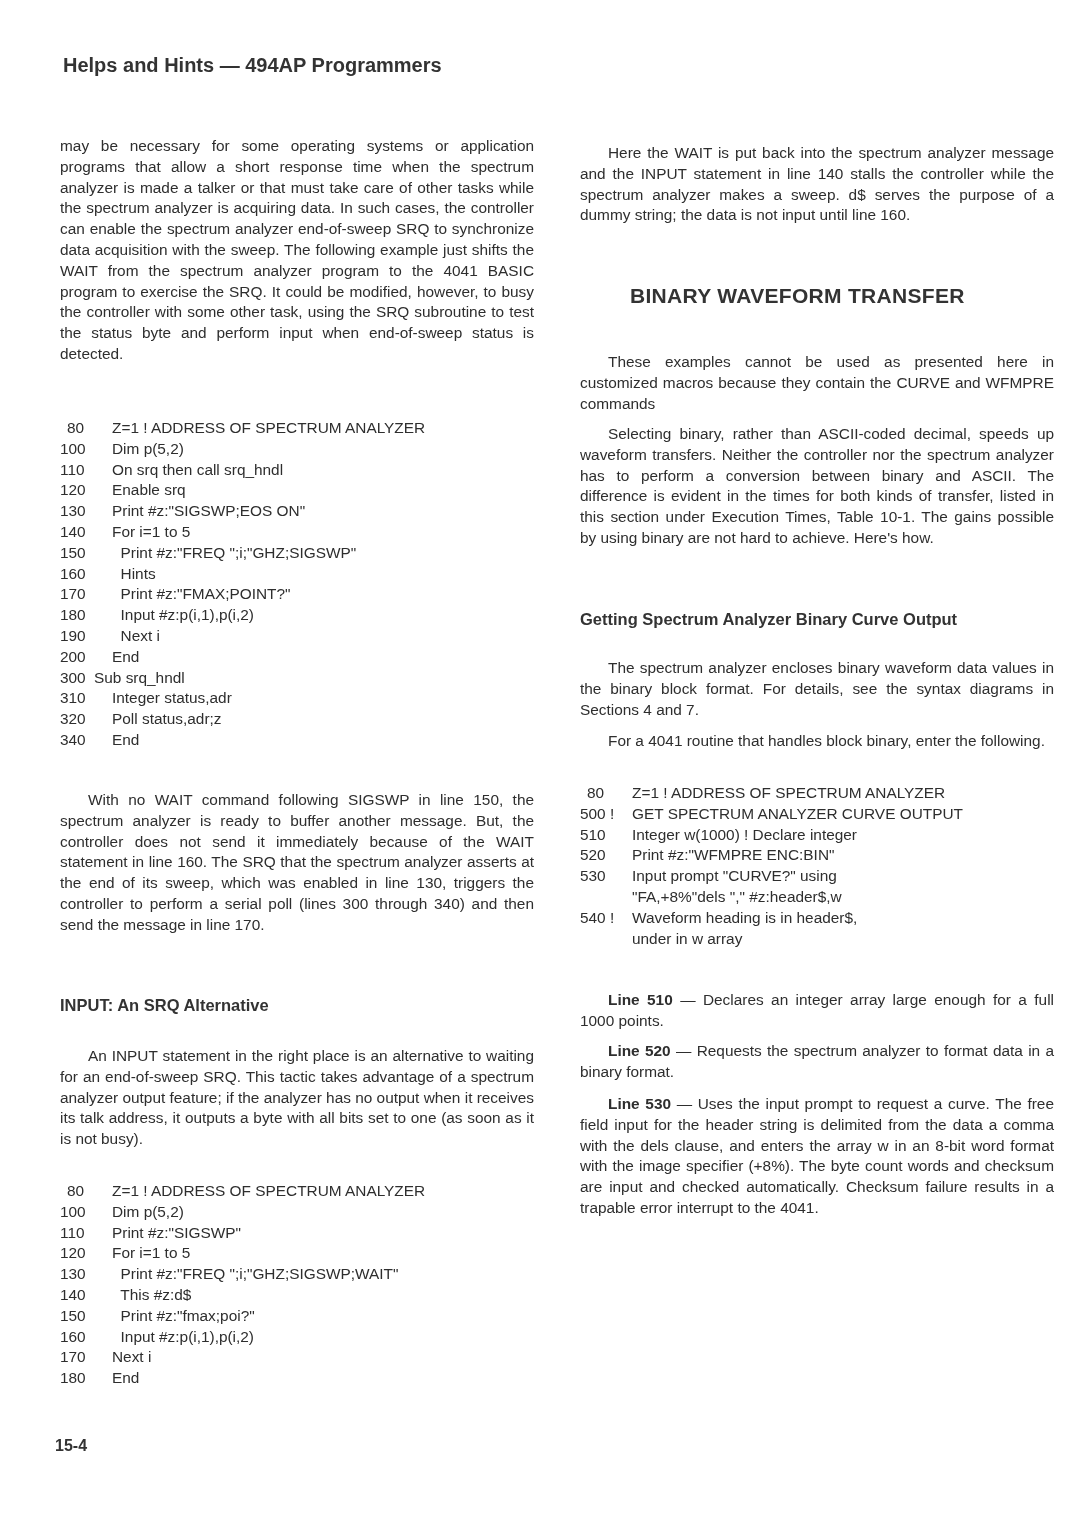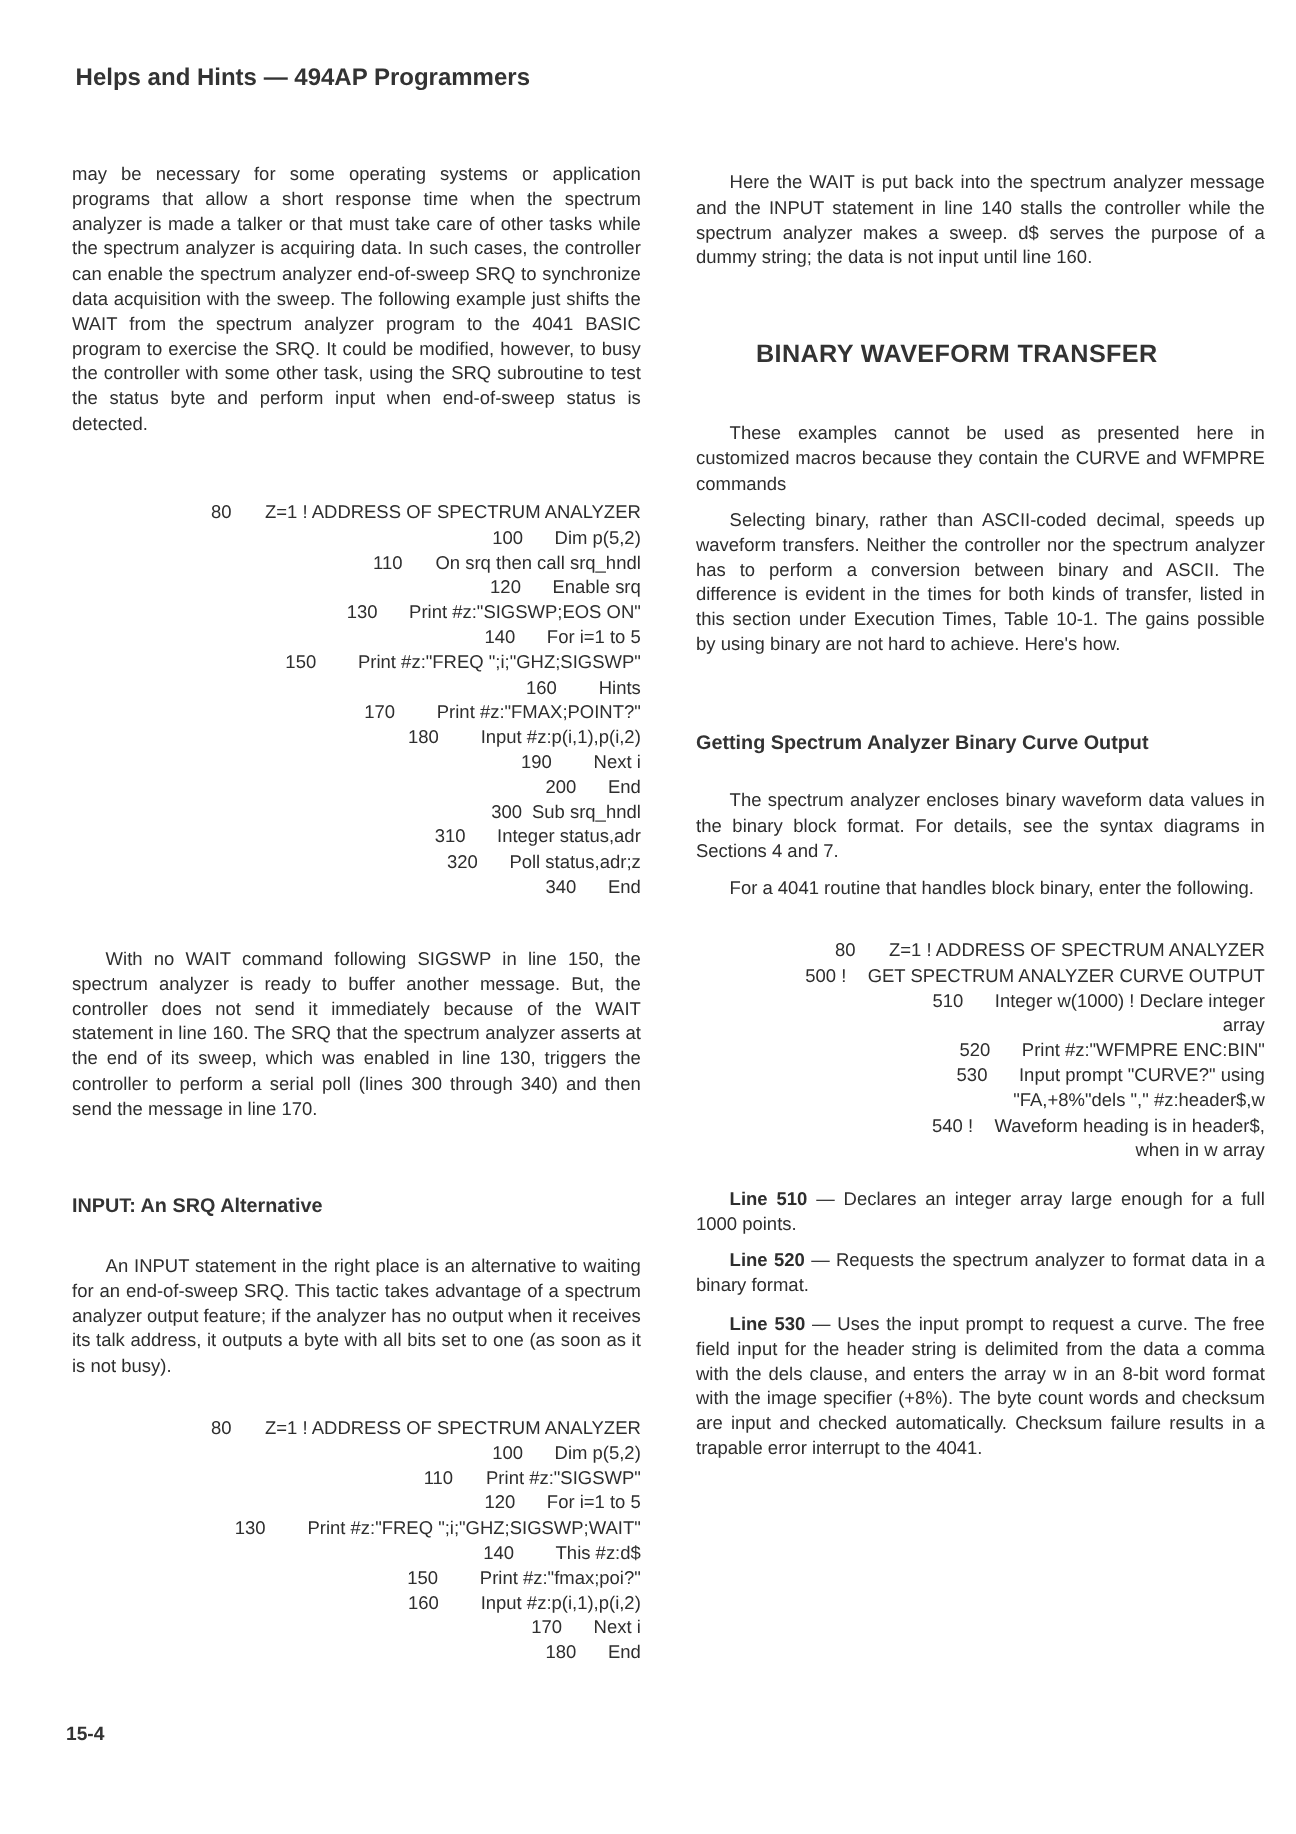--- a/index.html
+++ b/index.html
@@ -15,21 +15,21 @@
   .col { position: absolute; top: 0; width: 474px; }
   .col-left { left: 60px; }
   .col-right { left: 580px; }
   p.body {
     margin: 0; font-size: 15.4px; line-height: 20.8px; text-align: justify;
     color: #2e2e2e;
   }
   p.indent { text-indent: 28px; }
   .abs { position: absolute; left: 0; width: 474px; }
   .code { font-size: 15.4px; line-height: 20.8px; color: #2e2e2e; }
-  .code-line { display: flex; white-space: pre; justify-content: flex-end; }
+  .code-line { display: flex; white-space: pre; }
   .ln { display: inline-block; width: 52px; text-align: left; }
   .ln.narrow { width: 34px; }
   .ln.pad { padding-left: 7px; width: 45px; }
   .stmt { display: inline-block; white-space: pre; }
   h2.section {
     margin: 0; font-size: 21px; font-weight: bold; color: #333;
     text-align: center; letter-spacing: 0.3px;
   }
   h3.sub {
     margin: 0; font-size: 16.5px; font-weight: bold; color: #333;
@@ -99,26 +99,25 @@
   <h3 class="sub abs" style="top:610px;">Getting Spectrum Analyzer Binary Curve Output</h3>
 
   <p class="body indent abs" style="top:658px;">The spectrum analyzer encloses binary waveform data values in the binary block format. For details, see the syntax diagrams in Sections 4 and 7.</p>
 
   <p class="body indent abs" style="top:731px;">For a 4041 routine that handles block binary, enter the following.</p>
 
   <div class="abs code" style="top:783px;">
     <div class="code-line"><span class="ln pad">80</span><span class="stmt">Z=1 ! ADDRESS OF SPECTRUM ANALYZER</span></div>
     <div class="code-line"><span class="ln">500 !</span><span class="stmt">GET SPECTRUM ANALYZER CURVE OUTPUT</span></div>
     <div class="code-line"><span class="ln">510</span><span class="stmt">Integer w(1000) ! Declare integer</span></div>
-    <div class="code-line"><span class="ln"></span><span class="stmt">array</span></div>
     <div class="code-line"><span class="ln">520</span><span class="stmt">Print #z:"WFMPRE ENC:BIN"</span></div>
     <div class="code-line"><span class="ln">530</span><span class="stmt">Input prompt "CURVE?" using</span></div>
     <div class="code-line"><span class="ln"></span><span class="stmt">"FA,+8%"dels "," #z:header$,w</span></div>
     <div class="code-line"><span class="ln">540 !</span><span class="stmt">Waveform heading is in header$,</span></div>
-    <div class="code-line"><span class="ln"></span><span class="stmt">when in w array</span></div>
+    <div class="code-line"><span class="ln"></span><span class="stmt">under in w array</span></div>
   </div>
 
   <p class="body indent abs" style="top:990px;"><span class="lead">Line 510</span><span> — Declares an integer array large enough for a full 1000 points.</span></p>
 
   <p class="body indent abs" style="top:1041px;"><span class="lead">Line 520</span><span> — Requests the spectrum analyzer to format data in a binary format.</span></p>
 
   <p class="body indent abs" style="top:1094px;"><span class="lead">Line 530</span><span> — Uses the input prompt to request a curve. The free field input for the header string is delimited from the data a comma with the dels clause, and enters the array w in an 8-bit word format with the image specifier (+8%). The byte count words and checksum are input and checked automatically. Checksum failure results in a trapable error interrupt to the 4041.</span></p>
 </div>
 
 <div class="page-num">15-4</div>

